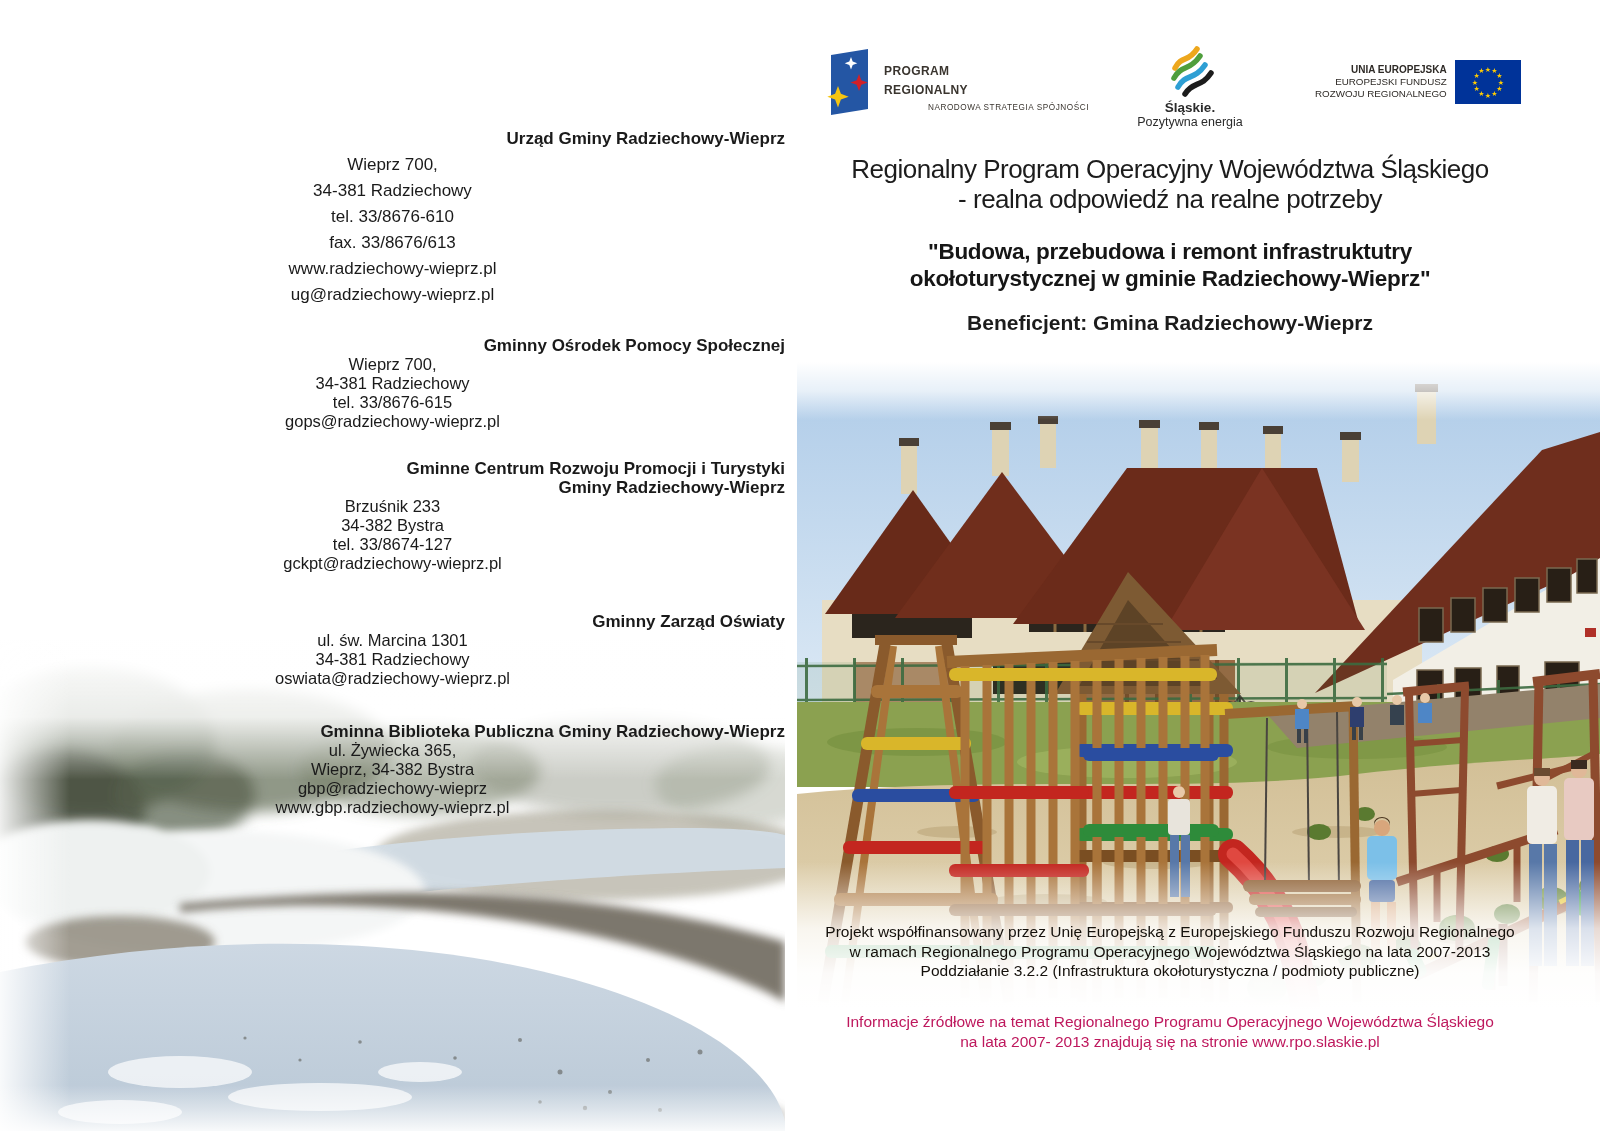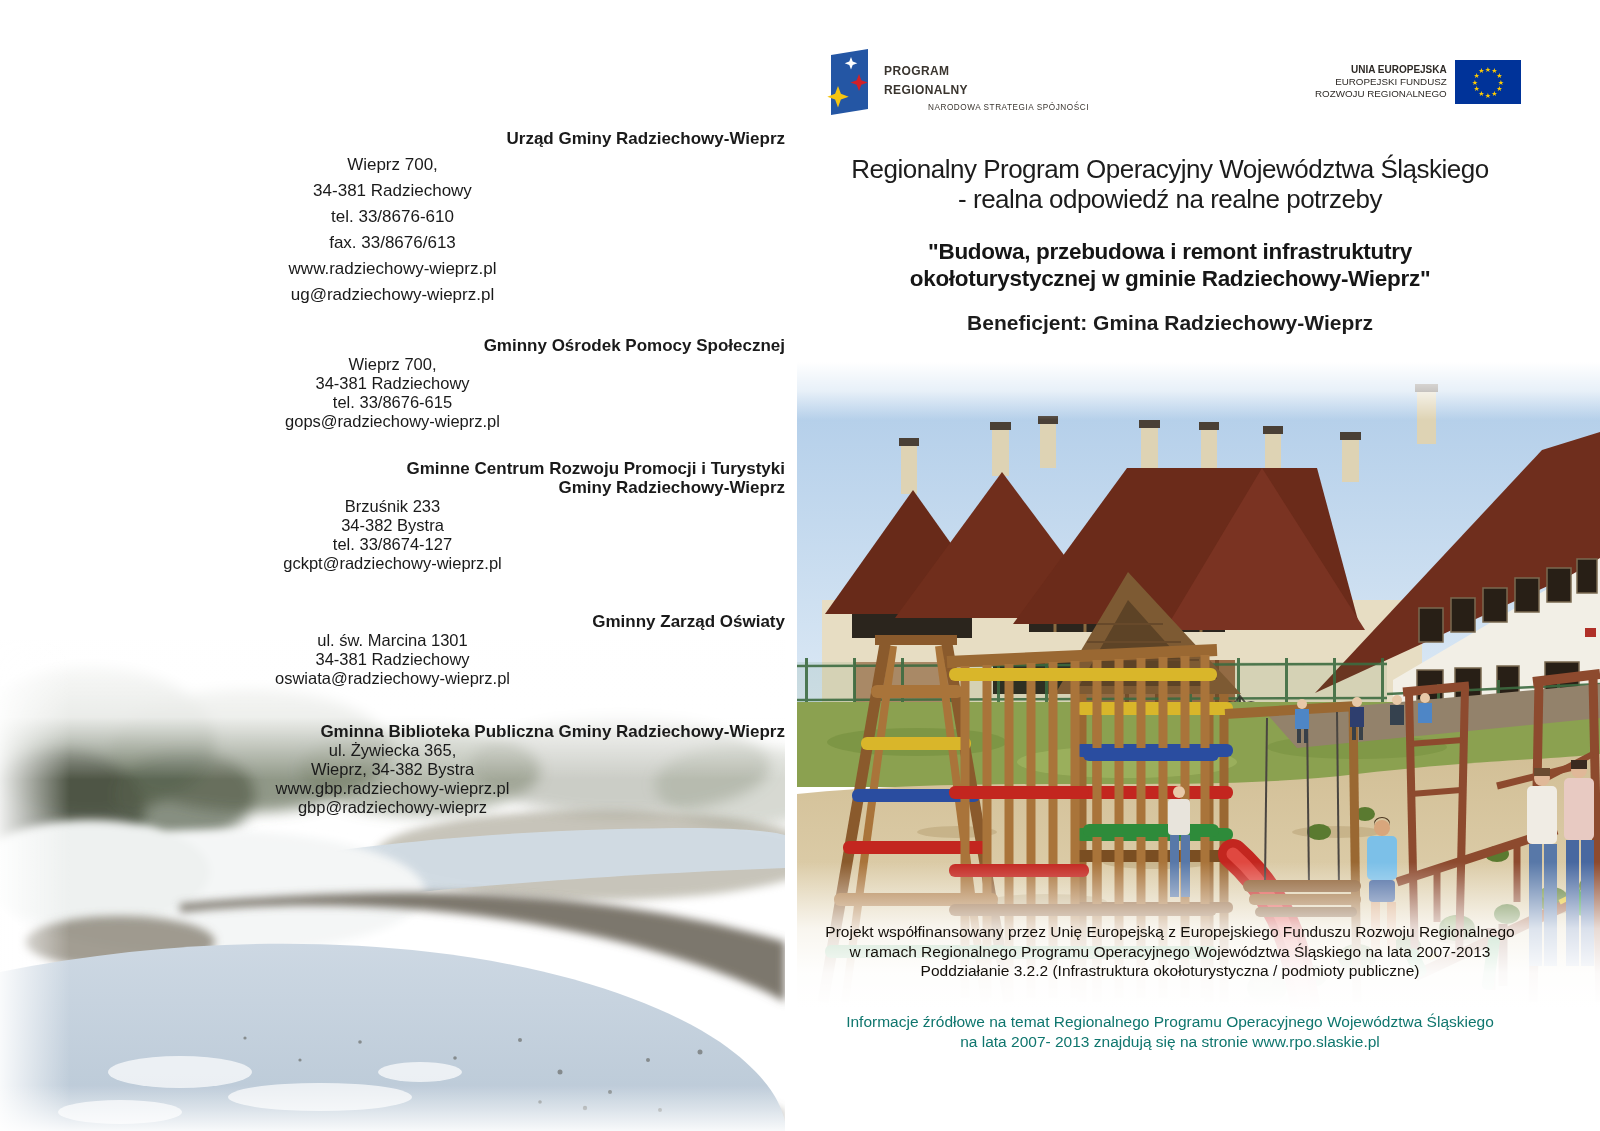--- a/index.html
+++ b/index.html
@@ -37,21 +37,21 @@
   .title-block{position:absolute;left:-15px;top:154px;width:800px;text-align:center;}
   .title-line{font-size:26px;line-height:30px;letter-spacing:-.5px;color:#1c1c1c;}
   .subtitle{margin-top:24px;font-size:22.5px;line-height:27px;font-weight:bold;letter-spacing:-.3px;color:#161616;}
   .beneficiary{margin-top:19px;font-size:21px;color:#1c1c1c;font-weight:bold;}
 
   .playground-photo{position:absolute;left:12px;top:362px;width:803px;height:648px;}
 
   .funding-text{position:absolute;left:-15px;top:922px;width:800px;text-align:center;
                 font-size:15.5px;line-height:19.5px;color:#14100b;z-index:5;}
   .info-text{position:absolute;left:-15px;top:1012px;width:800px;text-align:center;
-             font-size:15.5px;line-height:19.5px;color:#0f766e;z-index:5;}
+             font-size:15.5px;line-height:19.5px;color:#be185d;z-index:5;}
 </style>
 </head>
 <body>
 
 <div class="page">
 
   <div class="left-page">
 
     <div class="river-photo">
       <svg width="785" height="491" viewBox="0 0 785 491" xmlns="http://www.w3.org/2000/svg">
@@ -159,22 +159,22 @@
       <div class="hd">Gminny Zarząd Oświaty</div>
       <div>ul. św. Marcina 1301</div>
       <div>34-381 Radziechowy</div>
       <div>oswiata@radziechowy-wieprz.pl</div>
     </div>
 
     <div class="contact-block cb-5">
       <div class="hd">Gminna Biblioteka Publiczna Gminy Radziechowy-Wieprz</div>
       <div>ul. Żywiecka 365,</div>
       <div>Wieprz, 34-382 Bystra</div>
+      <div>gbp@radziechowy-wieprz</div>
       <div>www.gbp.radziechowy-wieprz.pl</div>
-      <div>gbp@radziechowy-wieprz</div>
     </div>
   </div>
 
   <div class="right-page">
 
     <div class="logos">
 
       <div class="logo-nss">
         <svg width="46" height="68" viewBox="0 0 46 68">
           <polygon points="5,7 42,1 42,61 5,67" fill="#2456a4"></polygon>
@@ -182,20 +182,32 @@
           <path d="M33 26 l2.3 6.2 6.2 2.3 -6.2 2.3 -2.3 6.2 -2.3 -6.2 -6.2 -2.3 6.2 -2.3 Z" fill="#d22027"></path>
           <path d="M12 38 l2.9 7.8 7.8 2.9 -7.8 2.9 -2.9 7.8 -2.9 -7.8 -7.8 -2.9 7.8 -2.9 Z" fill="#f6c510"></path>
         </svg>
         <div class="nss-text">
           <div class="nss-l1">PROGRAM</div>
           <div class="nss-l2">REGIONALNY</div>
           <div class="nss-l3">NARODOWA STRATEGIA SPÓJNOŚCI</div>
         </div>
       </div>
 
+      <div class="logo-slaskie">
+        <svg width="62" height="54" viewBox="0 0 62 54" style="display:block;margin:0 auto;">
+          <g fill="none" stroke-linecap="round" stroke-width="5.5">
+            <path d="M16,24 C23,11 29,19 38,5" stroke="#eda71d"></path>
+            <path d="M15,34 C23,20 30,28 41,12" stroke="#4f9e3c"></path>
+            <path d="M19,43 C27,29 35,37 46,21" stroke="#2e9fd4"></path>
+            <path d="M26,50 C34,37 42,44 52,29" stroke="#1c1c1c"></path>
+          </g>
+        </svg>
+        <div class="sl-l1">Śląskie.</div>
+        <div class="sl-l2">Pozytywna energia</div>
+      </div>
 
       <div class="logo-eu">
         <div class="eu-text">
           <div class="eu-l1">UNIA EUROPEJSKA</div>
           <div class="eu-l2">EUROPEJSKI FUNDUSZ</div>
           <div class="eu-l3">ROZWOJU REGIONALNEGO</div>
         </div>
         <svg class="eu-flag" width="66" height="44" viewBox="0 0 66 44">
           <rect width="66" height="44" fill="#003399"></rect>
           <g fill="#FFCC00" font-size="7" text-anchor="middle" font-family="DejaVu Sans, sans-serif">

